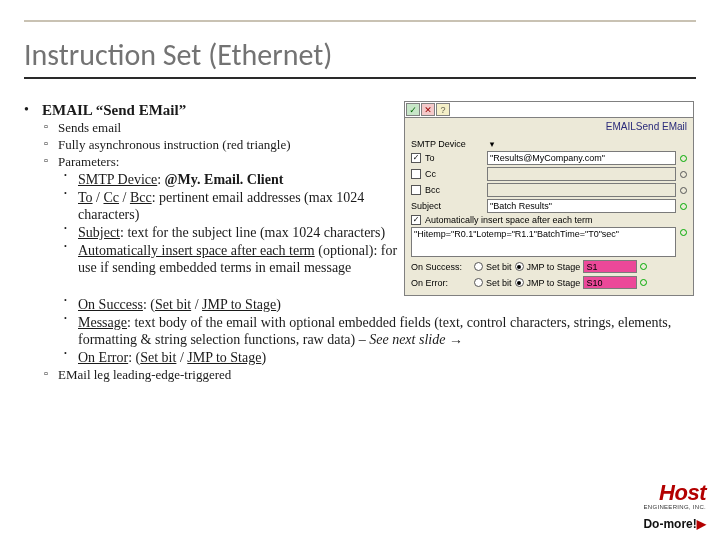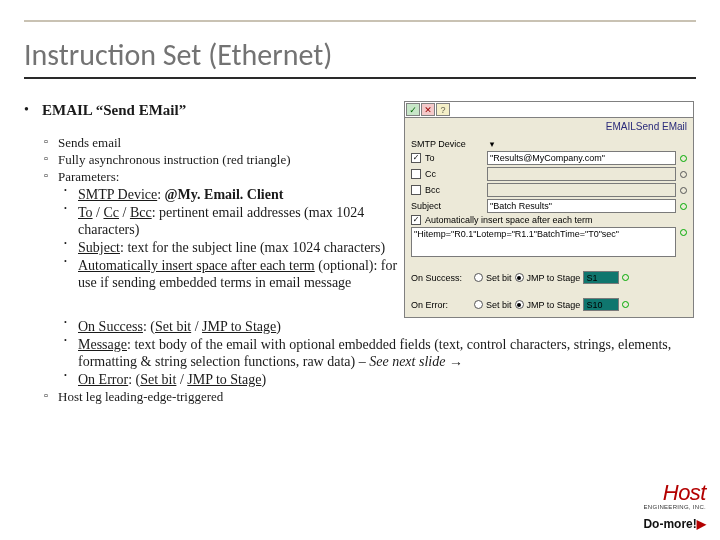--- a/index.html
+++ b/index.html
@@ -14,21 +14,21 @@
   .title {
     font-size: 30px; font-weight: 400; color: #737373;
     font-family: Calibri, 'Segoe UI', Arial, sans-serif;
     border-bottom: 2px solid #2a2a2a;
     padding: 6px 0 4px 0; margin-bottom: 22px;
   }
   .content { display: flex; gap: 6px; }
   .left { flex: 1 1 auto; }
   .right { flex: 0 0 292px; }
   .bullets { font-size: 13px; line-height: 1.22; }
-  .li1 { padding-left: 18px; position: relative; margin-bottom: 16px; }
+  .li1 { padding-left: 18px; position: relative; margin-bottom: 1px; }
   .li1::before { content: "•"; position: absolute; left: 0; top: 0; font-size: 14px; }
   .li1-text { font-weight: bold; font-size: 15px; }
   .li2 { padding-left: 34px; position: relative; margin-bottom: 1px; }
   .li2::before { content: "▫"; position: absolute; left: 20px; top: 0; font-size: 11px; }
   .li3 { padding-left: 54px; position: relative; font-size: 14px; margin-bottom: 1px; }
   .li3::before { content: "\2022"; position: absolute; left: 40px; top: 0; font-size: 8px; }
   .u { text-decoration: underline; }
   .b { font-weight: bold; }
   .it { font-style: italic; }
   .full { width: 100%; }
@@ -47,32 +47,32 @@
   .q-y { background: #f4efc8; color: #665; }
   .dlg-hdr { display: flex; justify-content: flex-end; padding: 3px 6px; font-size: 10px; color: #2a2a7a; }
   .dlg-body { padding: 4px 6px 6px 6px; }
   .row { display: flex; align-items: center; gap: 4px; margin-bottom: 2px; }
   .row label { width: 72px; font-size: 9px; }
   .cb { width: 10px; height: 10px; border: 1px solid #555; background: #fff; display: inline-flex; align-items: center; justify-content: center; font-size: 8px; line-height: 1; }
   .field { flex: 1; height: 14px; border: 1px solid #7a7a7a; background: #fff; padding: 0 2px; font-size: 9px; line-height: 13px; overflow: hidden; white-space: nowrap; }
   .msg { flex: 1; height: 30px; border: 1px solid #7a7a7a; background: #fff; padding: 1px 2px; font-size: 9px; overflow: hidden; }
   .dot { width: 7px; height: 7px; border-radius: 50%; background: #ece9d8; border: 1px solid #555; flex: none; }
   .dot-g { border-color: #0a0; }
-  .btm { display: flex; align-items: center; gap: 3px; margin-top: 14px; font-size: 9px; }
+  .btm { display: flex; align-items: center; gap: 3px; margin-top: 3px; font-size: 9px; }
   .btm .lbl { width: 60px; }
   .radio { width: 9px; height: 9px; border: 1px solid #555; border-radius: 50%; background: #fff; display: inline-flex; align-items: center; justify-content: center; }
   .radio.on::after { content: ""; width: 4px; height: 4px; background: #000; border-radius: 50%; }
-  .shortf { width: 36px; height: 13px; border: 1px solid #7a7a7a; background: #0f766e; font-size: 9px; padding: 0 2px; line-height: 12px; }
+  .shortf { width: 54px; height: 13px; border: 1px solid #7a7a7a; background: #ec4899; font-size: 9px; padding: 0 2px; line-height: 12px; }
   .arrowcell { width: 10px; text-align: center; }
 
   .logo {
     position: absolute; right: 14px; bottom: 10px;
     font-family: Arial, sans-serif; text-align: right; line-height: 1;
   }
-  .logo .h { font-size: 22px; font-weight: 400; font-style: italic; color: #b30000; letter-spacing: -0.5px; }
+  .logo .h { font-size: 22px; font-weight: 700; font-style: italic; color: #b30000; letter-spacing: -0.5px; }
   .logo .e { font-size: 6px; color: #333; letter-spacing: 0.3px; }
   .logo .d { font-size: 12px; color: #111; font-weight: 700; margin-top: 8px; }
   .logo .arrw { color: #b30000; font-weight: 900; }
 </style>
 </head>
 <body>
 
 <div class="page">
   <div class="deco-line"></div>
   <h1 class="title">Instruction Set (Ethernet)</h1>
@@ -175,21 +175,21 @@
   <div class="bullets full">
     <div class="li3">
       <span class="u">On Success</span><span>: (</span><span class="u">Set bit</span><span> / </span><span class="u">JMP to Stage</span><span>)</span>
     </div>
     <div class="li3">
       <span class="u">Message</span><span>: text body of the email with optional embedded fields (text, control characters, strings, elements, formatting &amp; string selection functions, raw data) – </span><span class="it">See next slide</span><span> →</span>
     </div>
     <div class="li3">
       <span class="u">On Error</span><span>: (</span><span class="u">Set bit</span><span> / </span><span class="u">JMP to Stage</span><span>)</span>
     </div>
-    <div class="li2">Host leg leading-edge-triggered</div>
+    <div class="li2">EMail leg leading-edge-triggered</div>
   </div>
 </div>
 
 <div class="logo">
   <div class="h">Host</div>
   <div class="e">ENGINEERING, INC.</div>
   <div class="d">
     <span>Do-more!</span><span class="arrw">▶</span>
   </div>
 </div>

